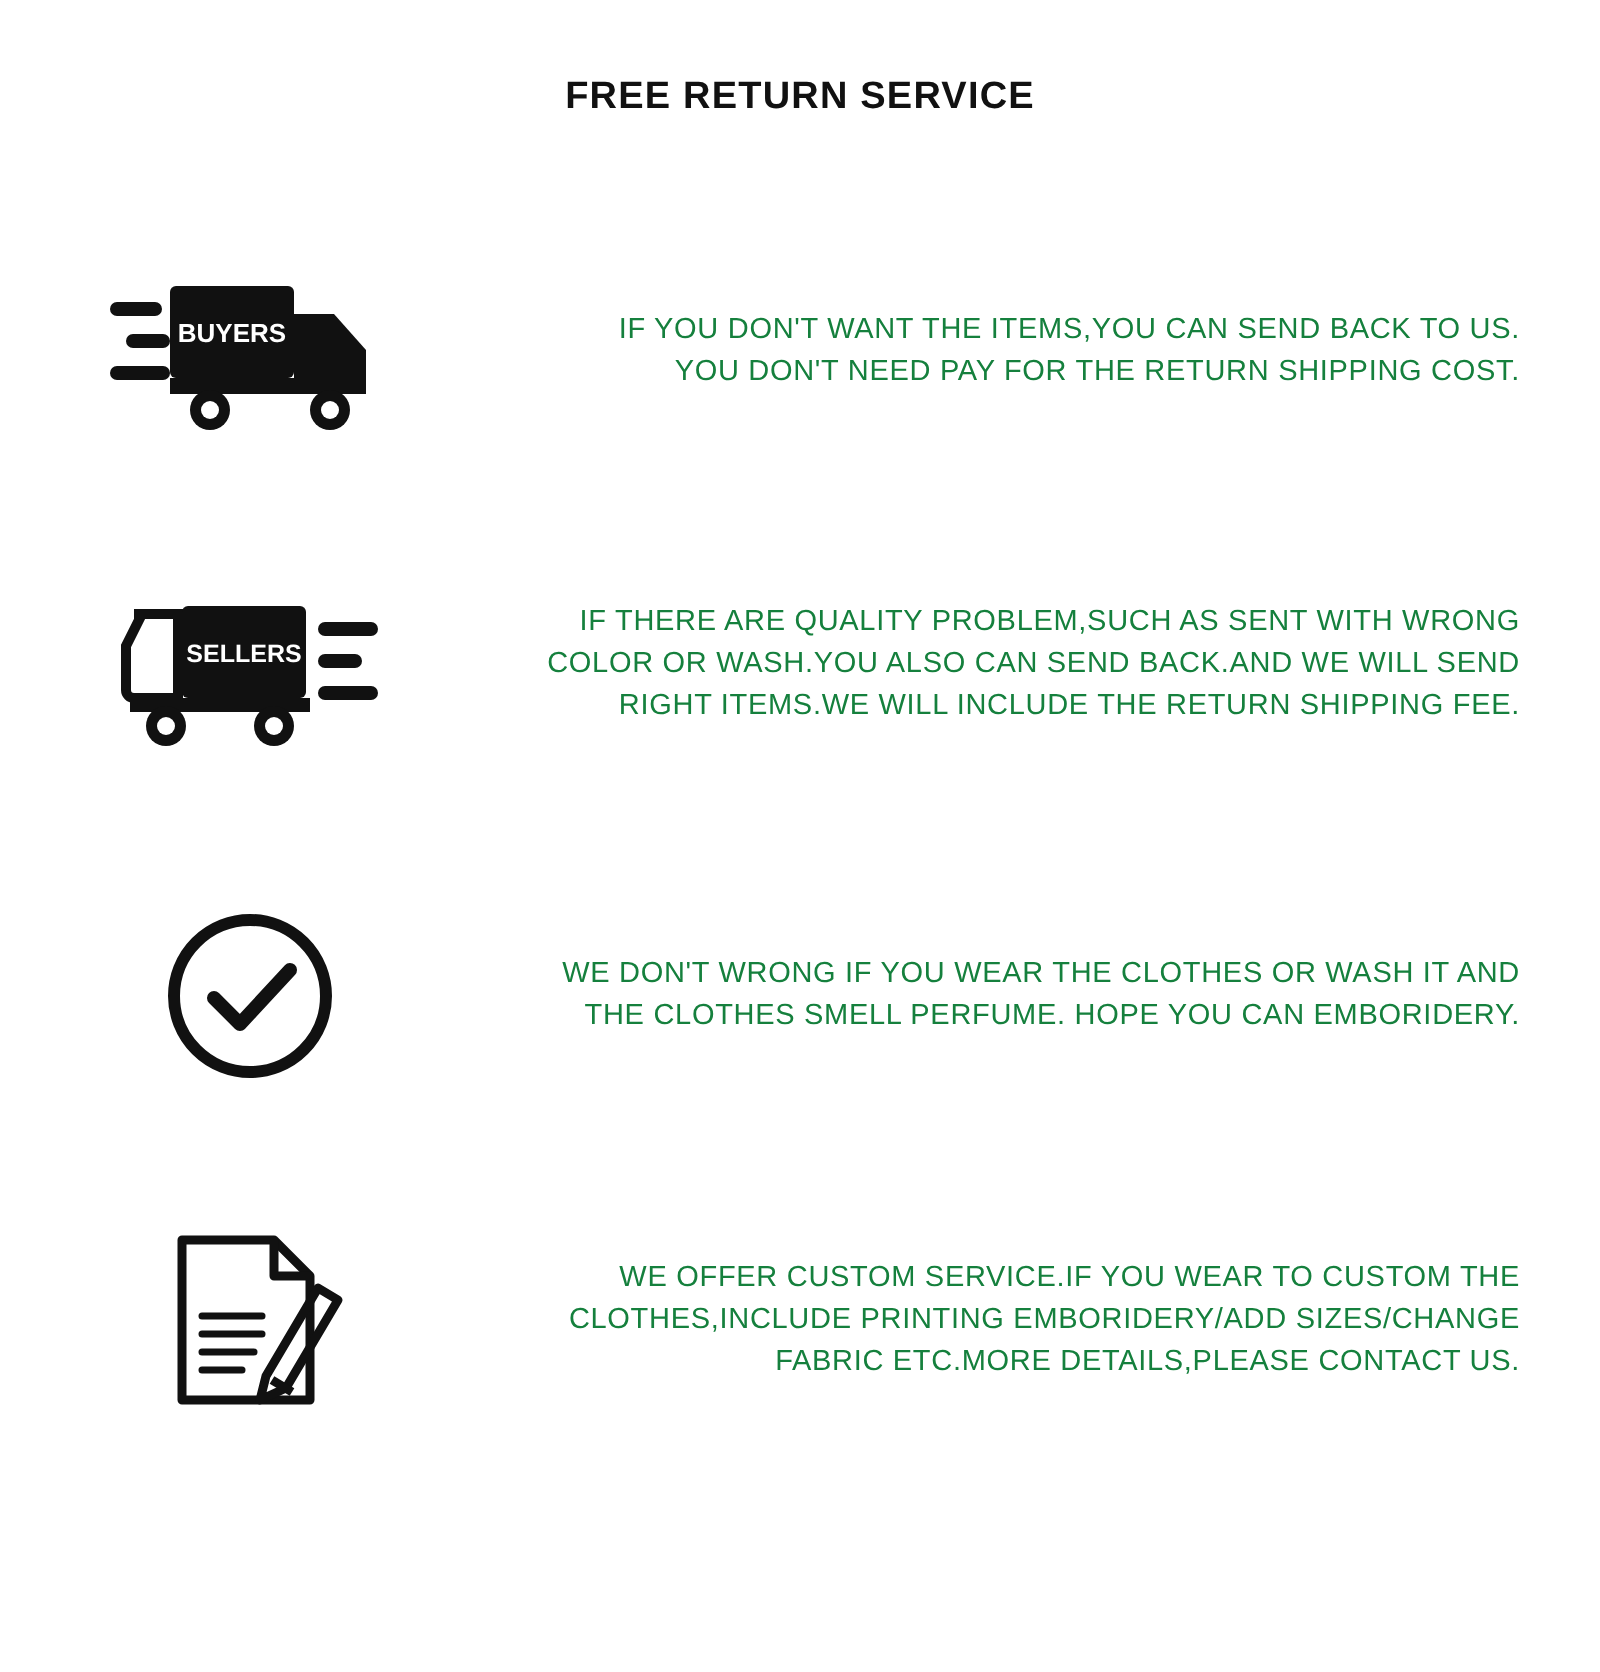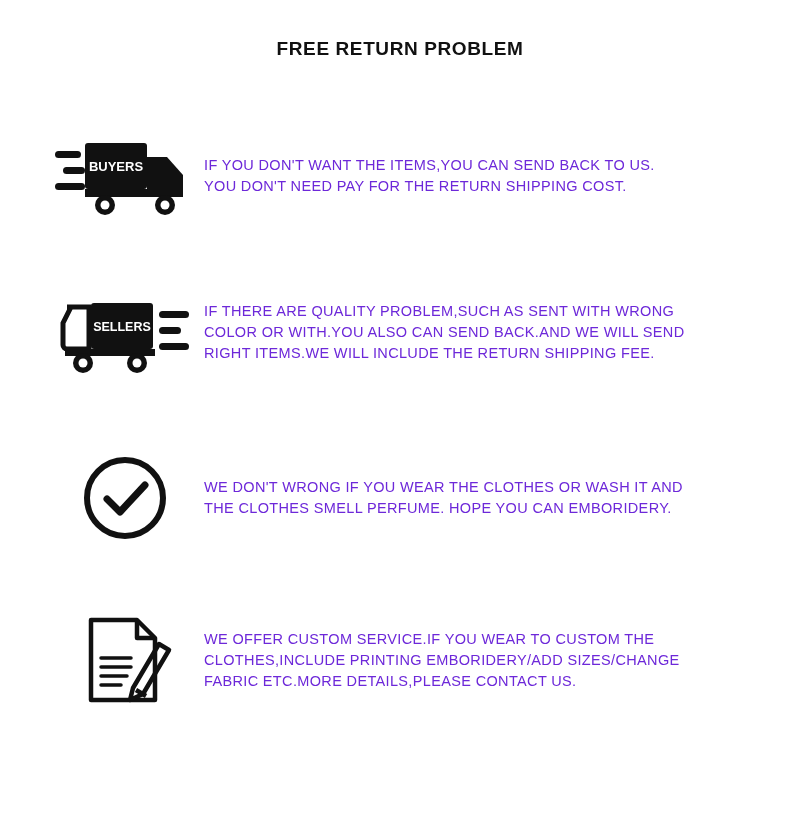--- a/index.html
+++ b/index.html
@@ -23,61 +23,62 @@
   .page-title {
     text-align: center;
     font-size: 19px;
     font-weight: bold;
     letter-spacing: 0.6px;
     color: #111111;
     margin: 38px 0 0 0;
   }
   .rows {
     margin-top: 52px;
+    text-align: right;
   }
   .row {
     display: flex;
     align-items: center;
     min-height: 128px;
     padding: 0 40px 0 50px;
     box-sizing: border-box;
   }
   .row-icon {
     width: 150px;
     flex: 0 0 150px;
     display: flex;
     align-items: center;
     justify-content: center;
   }
   .row-text {
     flex: 1 1 auto;
     font-size: 14.5px;
     line-height: 21px;
     letter-spacing: 0.35px;
-    color: #6d28d9;
+    color: #15803d;
     padding-left: 4px;
   }
   .row-text .line {
     display: block;
     white-space: nowrap;
   }
   
   #row-buyers { margin-top: 6px; }
   #row-sellers { margin-top: 28px; }
   #row-check { margin-top: 38px; }
   #row-custom { margin-top: 34px; }
 
   svg { display: block; }
 </style>
 </head>
 <body>
 
 <div class="page">
 
-  <h1 class="page-title">FREE RETURN PROBLEM</h1>
+  <h1 class="page-title">FREE RETURN SERVICE</h1>
 
   <div class="rows">
 
     <div class="row" id="row-buyers">
       <div class="row-icon">
         <svg width="140" height="95" viewBox="0 0 140 95" aria-hidden="true">
           <g fill="#111111">
 
             <rect x="0" y="22" width="26" height="7" rx="3.5"></rect>
             <rect x="8" y="38" width="22" height="7" rx="3.5"></rect>
@@ -121,21 +122,21 @@
             <circle cx="28" cy="78" r="10"></circle>
             <circle cx="82" cy="78" r="10"></circle>
           </g>
           <circle cx="28" cy="78" r="4.5" fill="#ffffff"></circle>
           <circle cx="82" cy="78" r="4.5" fill="#ffffff"></circle>
           <text x="67" y="46" text-anchor="middle" font-family="Liberation Sans, sans-serif" font-size="12.5" font-weight="bold" fill="#ffffff">SELLERS</text>
         </svg>
       </div>
       <div class="row-text">
         <span class="line">IF THERE ARE QUALITY PROBLEM,SUCH AS SENT WITH WRONG</span>
-        <span class="line">COLOR OR WITH.YOU ALSO CAN SEND BACK.AND WE WILL SEND</span>
+        <span class="line">COLOR OR WASH.YOU ALSO CAN SEND BACK.AND WE WILL SEND</span>
         <span class="line">RIGHT ITEMS.WE WILL INCLUDE THE RETURN SHIPPING FEE.</span>
       </div>
     </div>
 
     <div class="row" id="row-check">
       <div class="row-icon">
         <svg width="92" height="92" viewBox="0 0 92 92" aria-hidden="true">
           <circle cx="46" cy="46" r="38" fill="none" stroke="#111111" stroke-width="6"></circle>
           <path d="M28 47 L41 60 L66 33" fill="none" stroke="#111111" stroke-width="7" stroke-linecap="round" stroke-linejoin="round"></path>
         </svg>

